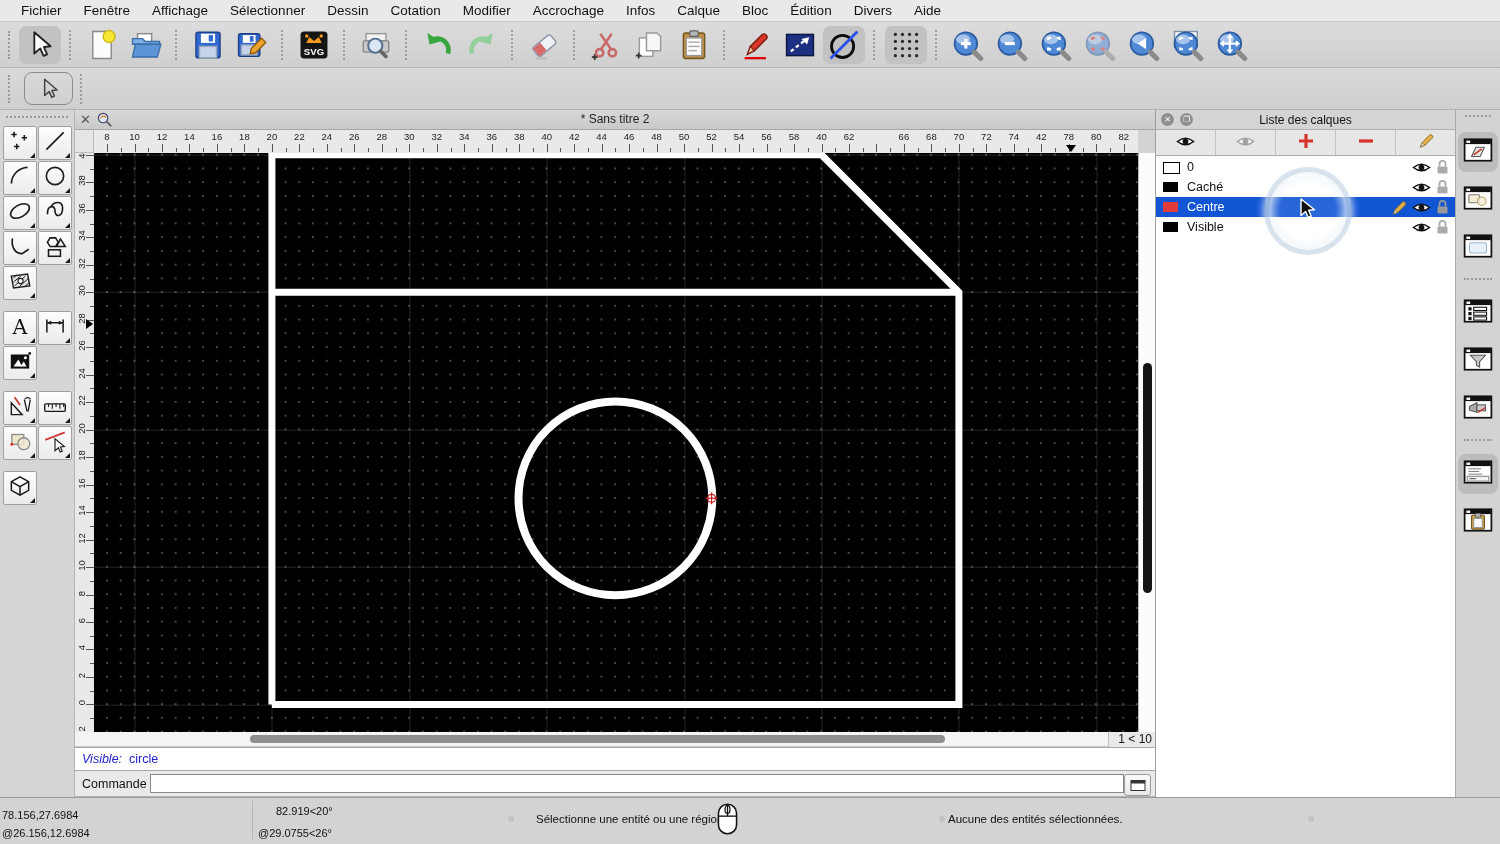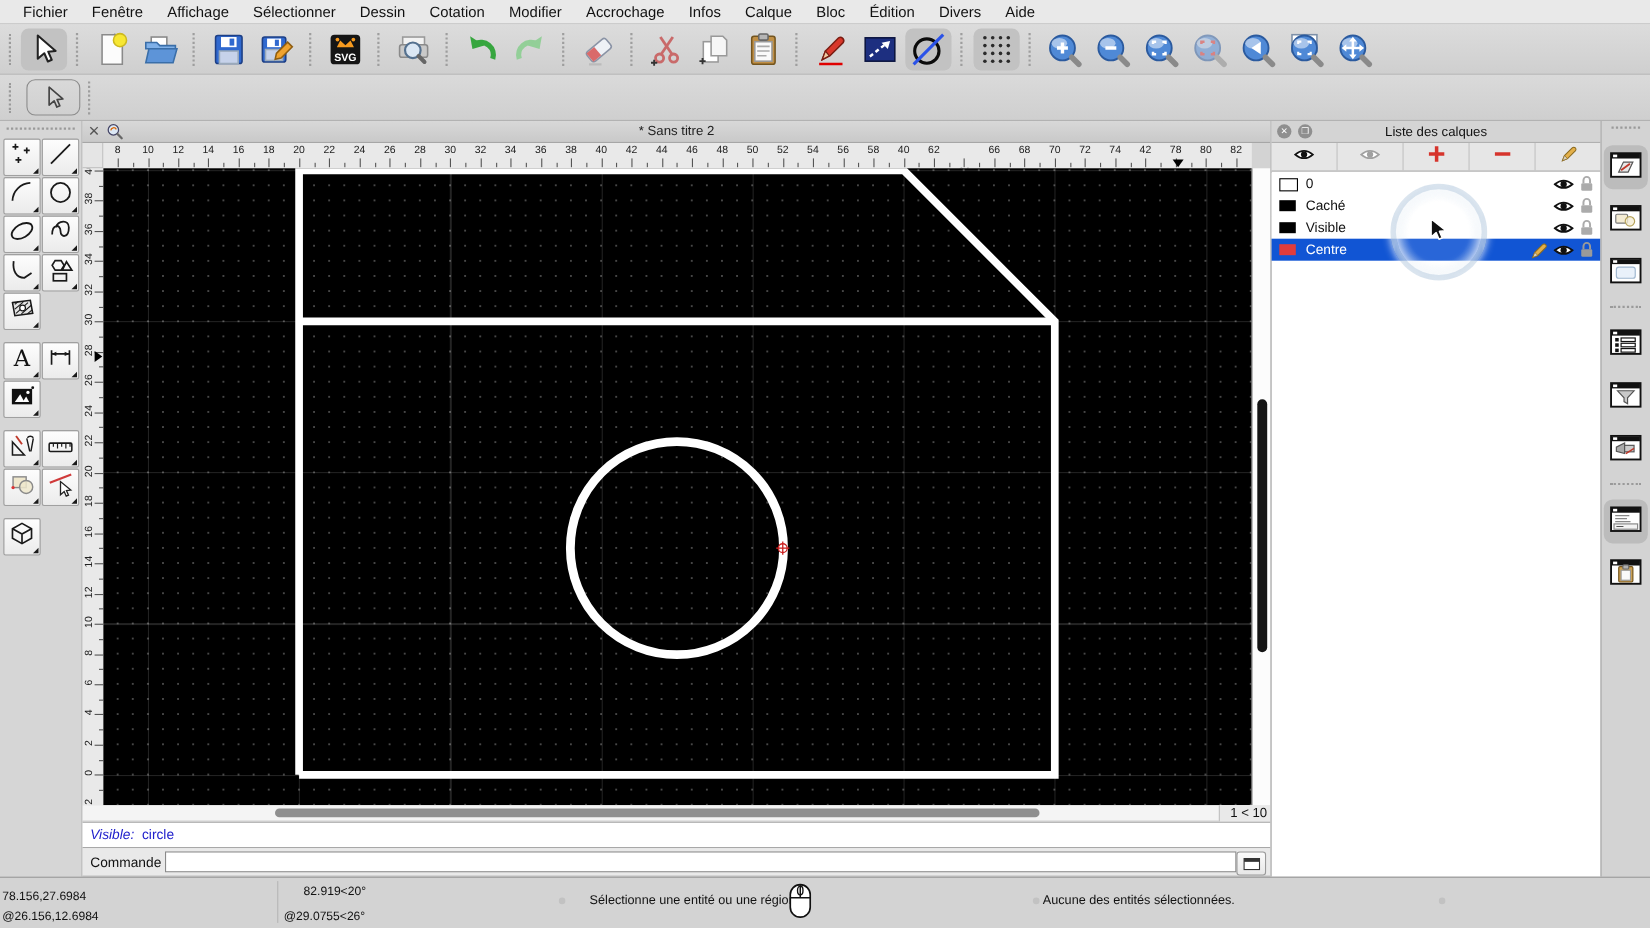--- a/index.html
+++ b/index.html
@@ -852,46 +852,46 @@
           <span class="lp-name">Caché</span>
           <span class="lp-eye"><svg width="19" height="13" viewBox="0 0 20 13">
               <path d="M1.5 6.5Q10 -0.5 18.5 6.5 10 13.5 1.5 6.5Z" fill="#fff" stroke="#111" stroke-width="1.6"></path>
               <circle cx="10" cy="6.5" r="3" fill="#111"></circle>
             </svg></span>
           <span class="lp-lock"><svg width="13" height="16" viewBox="0 0 13 16">
               <path d="M3.5 7.5V4.8a3 3 0 0 1 6 0v2.7" fill="none" stroke="#ababab" stroke-width="1.8"></path>
               <rect x="1.5" y="7.5" width="10" height="7" rx="1.2" fill="#ababab"></rect>
             </svg></span>
         </div>
+        <div class="lp-row selected">
+          <div class="lp-swatch" style="background: rgb(224, 60, 60);"></div>
+          <span class="lp-name">Centre</span>
+          <span class="lp-pencil"><svg width="16" height="16" viewBox="0 0 17 17">
+              <path d="M2.5 15l2-5L12 2.5a2 2 0 0 1 3 3L7.5 13z" fill="#e4b04a" stroke="#8a6a20" stroke-width="1"></path>
+              <path d="M2.5 15l2-5 3 3z" fill="#d9d2c2" stroke="#8a6a20" stroke-width="0.7"></path>
+            </svg></span>
+          <span class="lp-eye"><svg width="19" height="13" viewBox="0 0 20 13">
+              <path d="M1.5 6.5Q10 -0.5 18.5 6.5 10 13.5 1.5 6.5Z" fill="#fff" stroke="#111" stroke-width="1.6"></path>
+              <circle cx="10" cy="6.5" r="3" fill="#111"></circle>
+            </svg></span>
+          <span class="lp-lock"><svg width="13" height="16" viewBox="0 0 13 16">
+              <path d="M3.5 7.5V4.8a3 3 0 0 1 6 0v2.7" fill="none" stroke="#9a9a9a" stroke-width="1.8"></path>
+              <rect x="1.5" y="7.5" width="10" height="7" rx="1.2" fill="#9a9a9a"></rect>
+            </svg></span>
+        </div>
         <div class="lp-row">
           <div class="lp-swatch" style="background: rgb(0, 0, 0);"></div>
           <span class="lp-name">Visible</span>
           <span class="lp-eye"><svg width="19" height="13" viewBox="0 0 20 13">
               <path d="M1.5 6.5Q10 -0.5 18.5 6.5 10 13.5 1.5 6.5Z" fill="#fff" stroke="#111" stroke-width="1.6"></path>
               <circle cx="10" cy="6.5" r="3" fill="#111"></circle>
             </svg></span>
           <span class="lp-lock"><svg width="13" height="16" viewBox="0 0 13 16">
               <path d="M3.5 7.5V4.8a3 3 0 0 1 6 0v2.7" fill="none" stroke="#ababab" stroke-width="1.8"></path>
               <rect x="1.5" y="7.5" width="10" height="7" rx="1.2" fill="#ababab"></rect>
-            </svg></span>
-        </div>
-        <div class="lp-row selected">
-          <div class="lp-swatch" style="background: rgb(224, 60, 60);"></div>
-          <span class="lp-name">Centre</span>
-          <span class="lp-pencil"><svg width="16" height="16" viewBox="0 0 17 17">
-              <path d="M2.5 15l2-5L12 2.5a2 2 0 0 1 3 3L7.5 13z" fill="#e4b04a" stroke="#8a6a20" stroke-width="1"></path>
-              <path d="M2.5 15l2-5 3 3z" fill="#d9d2c2" stroke="#8a6a20" stroke-width="0.7"></path>
-            </svg></span>
-          <span class="lp-eye"><svg width="19" height="13" viewBox="0 0 20 13">
-              <path d="M1.5 6.5Q10 -0.5 18.5 6.5 10 13.5 1.5 6.5Z" fill="#fff" stroke="#111" stroke-width="1.6"></path>
-              <circle cx="10" cy="6.5" r="3" fill="#111"></circle>
-            </svg></span>
-          <span class="lp-lock"><svg width="13" height="16" viewBox="0 0 13 16">
-              <path d="M3.5 7.5V4.8a3 3 0 0 1 6 0v2.7" fill="none" stroke="#9a9a9a" stroke-width="1.8"></path>
-              <rect x="1.5" y="7.5" width="10" height="7" rx="1.2" fill="#9a9a9a"></rect>
             </svg></span>
         </div>
       </div>
   </div>
 
   <div class="cursor-ring"></div>
   <div class="mouse-cursor">
     <svg width="19" height="24" viewBox="0 0 19 24">
       <path d="M2 1v16.5l4.6-4 2.6 6 3-1.3-2.6-5.9 5.9-.6z" fill="#111" stroke="#fff" stroke-width="1.4" stroke-linejoin="round"></path>
     </svg>

